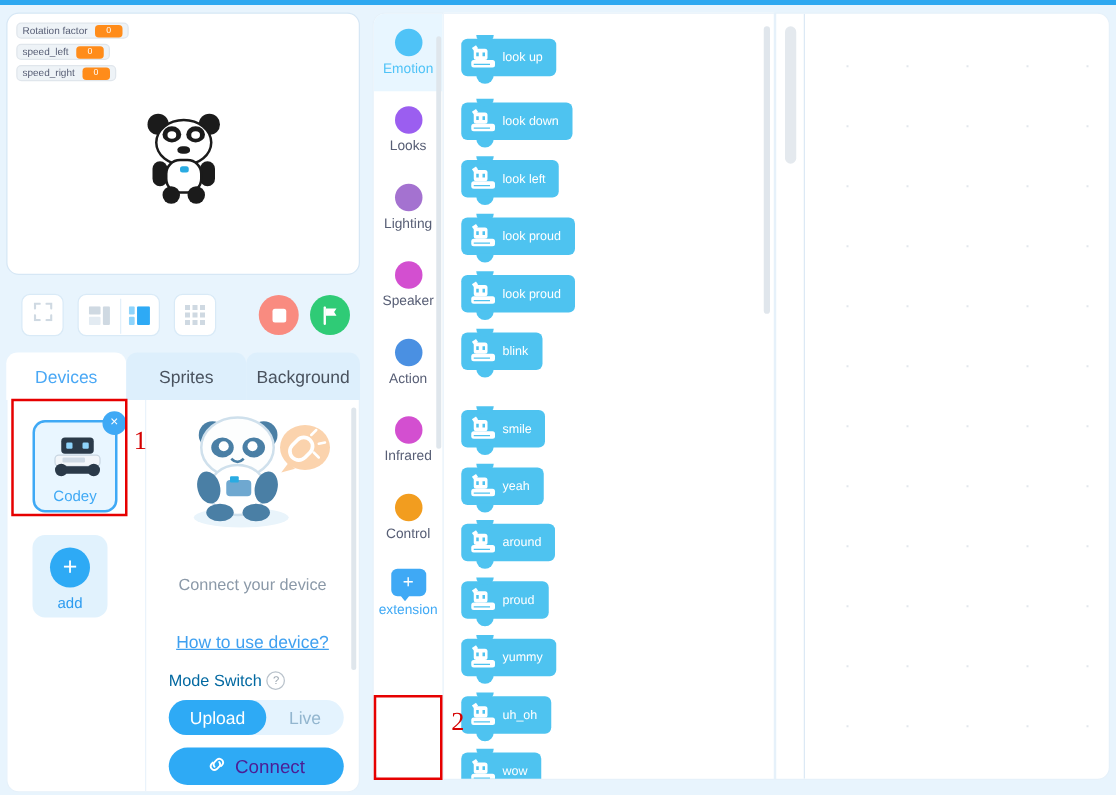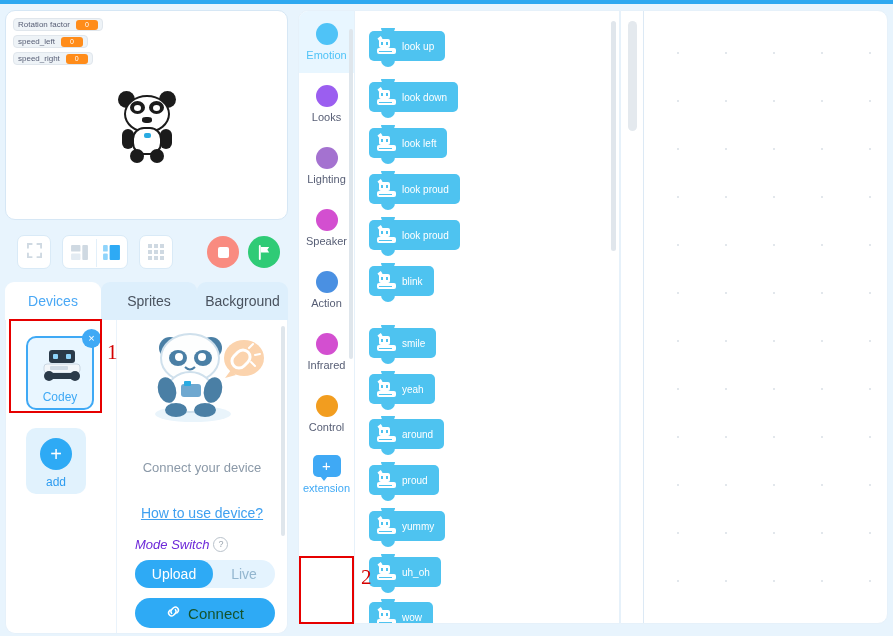--- a/index.html
+++ b/index.html
@@ -96,30 +96,30 @@
     position:absolute;left:20px;top:108px;width:60px;height:66px;background:#e1f2fd;border-radius:10px;cursor:pointer;
   }
   .add-circle{position:absolute;left:14px;top:10px;width:32px;height:32px;border-radius:50%;background:#2eaaf5;color:#fff;font-size:20px;line-height:32px;text-align:center;}
   .add-card .alabel{position:absolute;bottom:5px;left:0;width:100%;text-align:center;font-size:12px;color:#2d9cf0;}
 
   .dev-detail{position:relative;flex:1;height:100%;}
   .connect-ill{position:absolute;left:28px;top:10px;width:120px;height:96px;}
   .conn-text{position:absolute;left:0;top:140px;width:100%;text-align:center;font-size:13px;color:#8b99a8;}
   .howto{position:absolute;left:0;top:185px;width:100%;text-align:center;font-size:14px;color:#3fa0f0;text-decoration:underline;cursor:pointer;}
   .mode-row{position:absolute;left:18px;top:217px;display:flex;align-items:center;gap:4px;}
-  .mode-label{font-size:13px;color:#6d28d9;font-style:italic;}
+  .mode-label{font-size:13px;color:#0369a1;}
   .q-ico{width:13px;height:13px;border-radius:50%;border:1px solid #b9c2cb;color:#9aa4ae;font-size:9px;line-height:12px;text-align:center;}
   .toggle{
     position:absolute;left:18px;top:240px;width:140px;height:28px;border-radius:14px;background:#e4f3fe;display:flex;cursor:pointer;
   }
   .toggle .t-on{width:78px;height:28px;border-radius:14px;background:#2eaaf5;color:#fff;font-size:14px;line-height:28px;text-align:center;}
   .toggle .t-off{flex:1;color:#93b6cf;font-size:14px;line-height:28px;text-align:center;}
   .connect-btn{
     position:absolute;left:18px;top:278px;width:140px;height:30px;border-radius:15px;background:#2eaaf5;
-    color:#14532d;font-size:15px;display:flex;align-items:center;justify-content:center;gap:7px;cursor:pointer;
+    color:#4c1d95;font-size:15px;display:flex;align-items:center;justify-content:center;gap:7px;cursor:pointer;
   }
   .dev-scroll{position:absolute;right:2px;top:6px;width:4px;height:210px;background:#dfe6ec;border-radius:2px;}
 
   
   .cat-col{
     position:absolute;left:298px;top:10px;width:57px;height:614px;background:#fff;
     border:1px solid #e6f1fa;border-radius:10px 0 0 10px;box-sizing:border-box;overflow:hidden;
   }
   .cat{position:relative;width:100%;height:62px;display:flex;flex-direction:column;align-items:center;justify-content:center;cursor:pointer;}
   .cat.active{background:#e8f6ff;}

